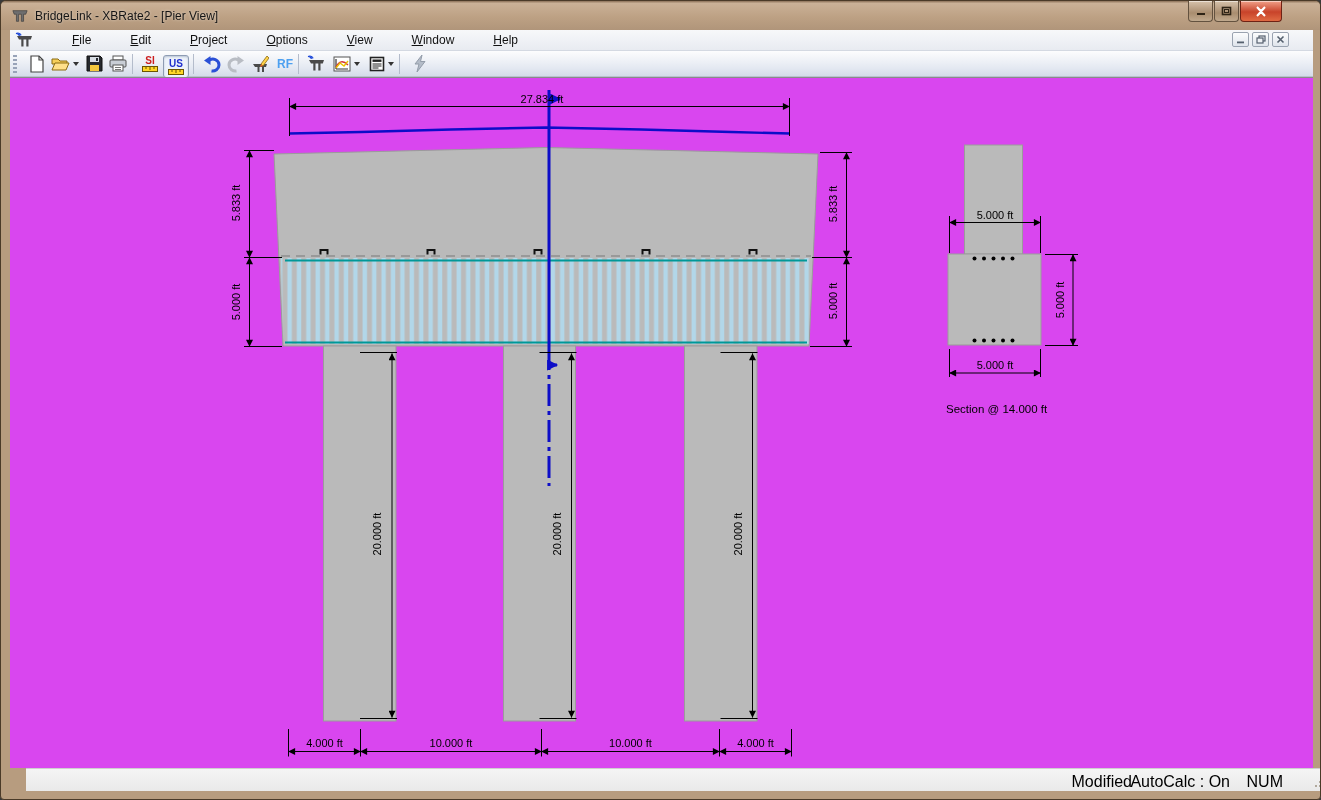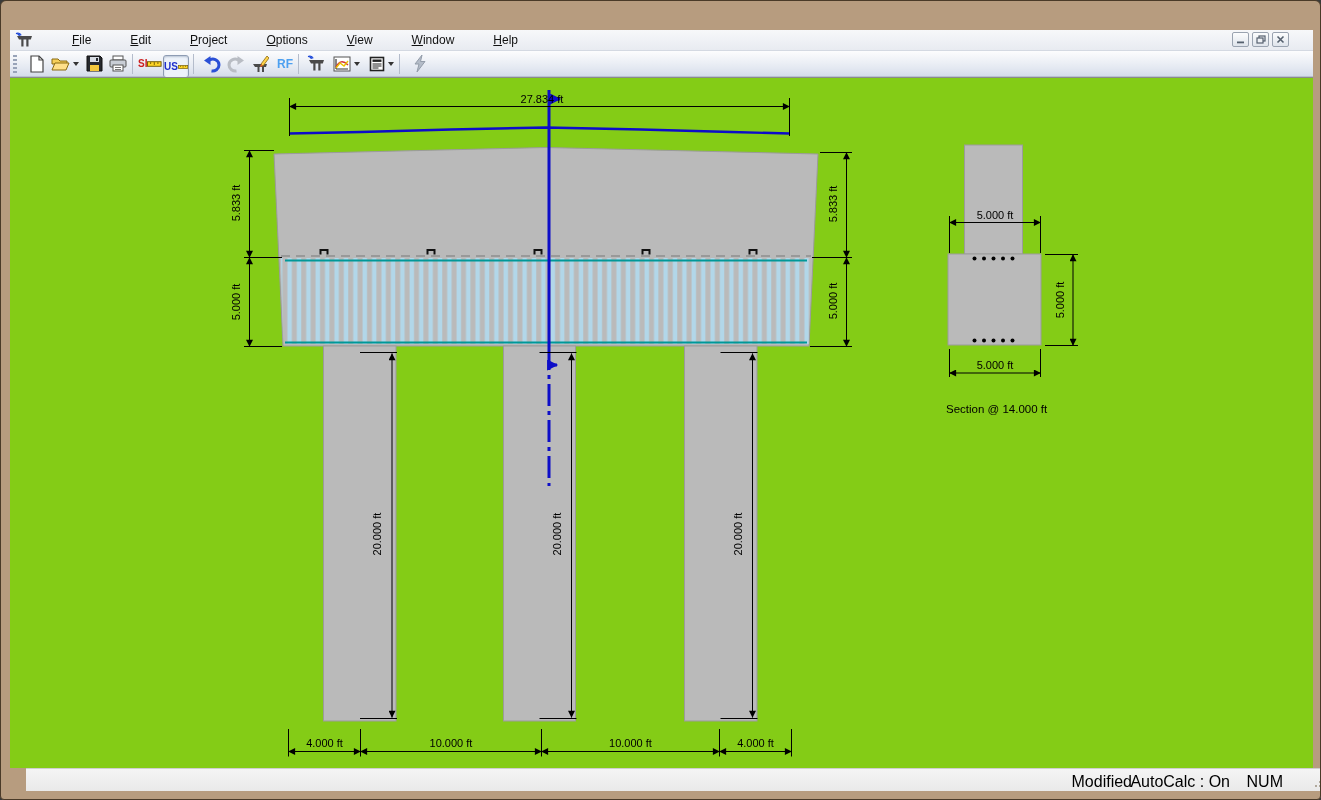--- a/index.html
+++ b/index.html
@@ -35,49 +35,73 @@
   .toolbar { position:absolute; left:9px; top:50px; width:1303px; height:26px;
              background:linear-gradient(180deg,#fdfdfe,#e3e8f1 70%,#d5dce9);
              border-bottom:1px solid #b9c1cf; display:flex; align-items:center; }
   .gripper { width:4px; height:18px; margin:0 5px 0 3px;
              background:repeating-linear-gradient(180deg,#98a3b8 0 2px,transparent 2px 4px); }
   .tb-btn { width:24px; height:22px; display:flex; align-items:center; justify-content:flex-end;
             border:1px solid transparent; border-radius:2px; position:relative; }
   .tb-sep { width:1px; height:20px; background:#b4bccb; margin:0 4px; }
   .dd-arrow { width:0; height:0; border-left:3.5px solid transparent; border-right:3.5px solid transparent;
               border-top:4px solid #333; margin-left:3px; }
-  .units-btn { width:26px; height:23px; display:flex; flex-direction:row; align-items:center;
+  .units-btn { width:26px; height:23px; display:flex; flex-direction:column; align-items:center;
                justify-content:center; border:1px solid transparent; border-radius:3px; }
   .units-btn .units-label { font-size:10px; font-weight:bold; line-height:10px; }
   .units-btn.checked { border:1px solid #8e9cb3; background:#edf2fa; box-shadow:inset 0 1px 2px rgba(90,110,140,.35);margin-top:6px; }
   .si-color { color:#cc1f1f; }
   .us-color { color:#1f2fcc; }
   .rf-label { font-size:12px; font-weight:bold; color:#4da0f0; letter-spacing:0; }
 
   
   .client { position:absolute; left:9px; top:76px; width:1303px; height:691px;
-            background:#84cc16; border-top:1px solid #8a8a8a; }
+            background:#d946ef; border-top:1px solid #8a8a8a; }
   .client svg { display:block; }
 
   
   .statusbar { position:absolute; left:9px; top:767px; width:1303px; height:23px;
                background:linear-gradient(180deg,#f4f4f4,#e9e9e9); border-top:1px solid #cfcfcf;
                font-size:16px; color:#000;margin-left:16px; }
   .statusbar span { position:absolute; top:4px; }
   .sb-modified { right:197px; }
   .sb-autocalc { right:99px; }
   .sb-num { right:46px; }
   .sb-grip { position:absolute; right:2px; bottom:2px; width:13px; height:13px; }
   u { text-decoration:underline; }
 </style>
 </head>
 <body>
 
 <div class="window">
 
+  <div class="titlebar">
+    <svg class="app-icon" viewBox="0 0 20 18">
+      <path d="M2,3 h16 l-1.5,4 h-2.5 v8 h-2.5 v-8 h-3 v8 h-2.5 v-8 h-2.5 z" fill="#6e6e6e" stroke="#3f3f3f" stroke-width="0.8"></path>
+    </svg>
+    <span class="title">BridgeLink - XBRate2 - [Pier View]</span>
+    <div class="caption-buttons">
+      <div class="cap-btn">
+        <svg width="10" height="9" viewBox="0 0 10 9">
+            <rect x="1" y="6" width="8" height="2" fill="#2e2416"></rect>
+          </svg>
+      </div>
+      <div class="cap-btn">
+        <svg width="11" height="10" viewBox="0 0 11 10">
+            <rect x="1.5" y="1.5" width="8" height="7" fill="none" stroke="#2e2416" stroke-width="1.6"></rect>
+            <rect x="3.5" y="3.5" width="4" height="3" fill="none" stroke="#2e2416" stroke-width="1"></rect>
+          </svg>
+      </div>
+      <div class="cap-btn close">
+        <svg width="12" height="11" viewBox="0 0 12 11">
+            <path d="M2,1 L6,5 L10,1 M2,10 L6,6 L10,10 M2,1 L10,10 M10,1 L2,10" stroke="#ffffff" stroke-width="2" fill="none"></path>
+          </svg>
+      </div>
+    </div>
+  </div>
 
   <div class="menubar">
     <svg class="sys-icon" viewBox="0 0 20 16">
       <path d="M3,4 h15 l-1.2,3.5 h-2.3 v7 h-2.2 v-7 h-2.8 v7 h-2.2 v-7 h-2.3 z" fill="#4a4a4a"></path>
       <path d="M2,1 l6,2 -3,1 z" fill="#1a46d8"></path>
       <path d="M7,2.6 C5.5,1.2 3.5,1 2,1.6" stroke="#1a46d8" stroke-width="1.2" fill="none"></path>
     </svg>
     <div class="menu-item"><span><u>F</u>ile</span></div>
     <div class="menu-item"><span><u>E</u>dit</span></div>
     <div class="menu-item"><span><u>P</u>roject</span></div>

